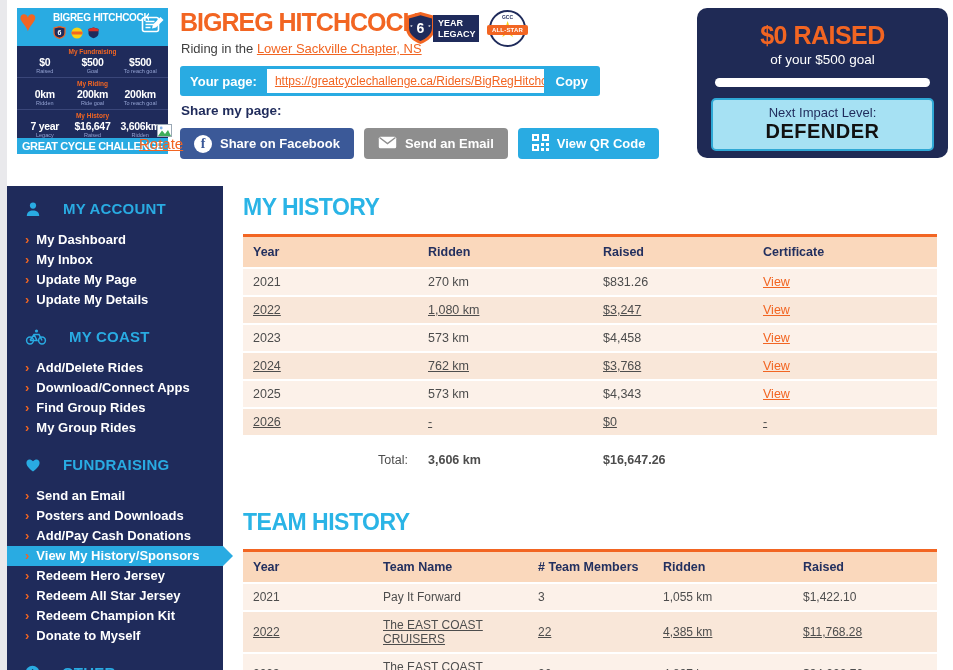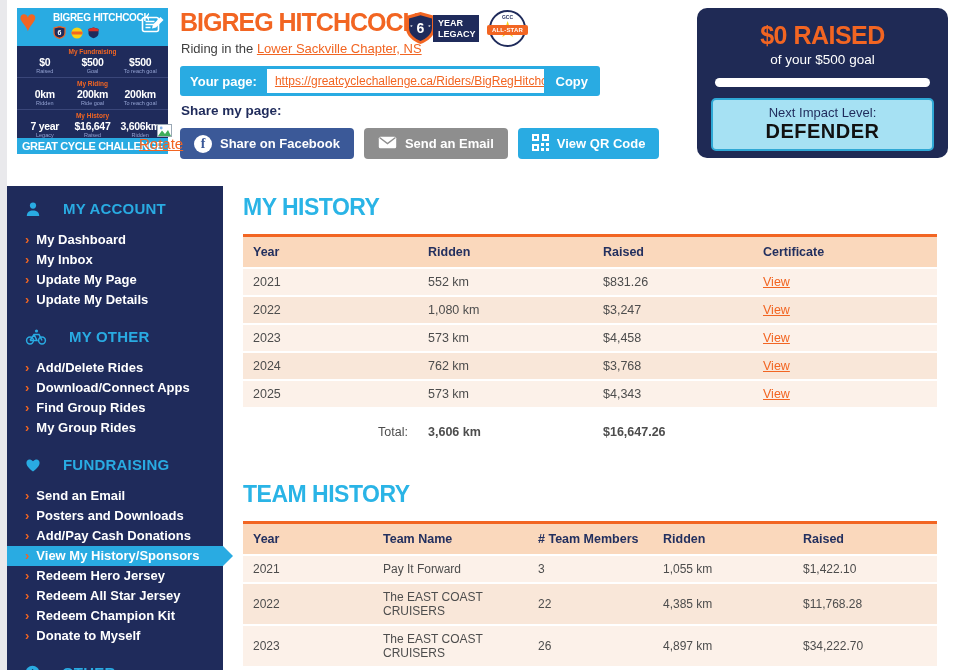--- a/index.html
+++ b/index.html
@@ -76,21 +76,21 @@
 
   
   .main { position:absolute; left:243px; top:186px; width:694px; }
   .sec-title { color:#2AB4E6; font-size:23px; font-weight:800; letter-spacing:-0.5px; margin:8px 0 13px; }
   .sec-title.second { margin-top:24px; }
   .htable { width:100%; border-collapse:collapse; border-top:3px solid #F26522; table-layout:fixed; }
   .htable th { background:#FAD8BC; color:#23305F; font-size:12.5px; font-weight:700; text-align:left; padding:8px 10px; border-bottom:2px solid #fff; }
   .htable td { font-size:12.5px; color:#4d4d4d; padding:6px 10px; border-bottom:2px solid #fff; vertical-align:middle; }
   .t-team td { font-size:12px; }
   tr.r0 td { background:#FCF1E9; }
-  tr.r1 td { background:#F9E7D9; }
+  tr.r1 td { background:#F9E7D9;text-decoration:underline; }
   a.view-link { color:#F26522; text-decoration:underline; cursor:pointer; }
   tr.total td { background:#fff; padding:16px 10px; }
   .t-label { text-align:right; color:#4d4d4d; }
   .t-bold { font-weight:700; color:#222; }
 </style>
 </head>
 <body>
 
 <div id="app">
   <div class="edge-strip"></div>
@@ -289,21 +289,21 @@
       <div class="sb-section">
         <div class="sb-head">
           <span class="sb-icon">
             <svg width="22" height="16" viewBox="0 0 22 16">
               <circle cx="5" cy="11.5" r="3.4" fill="none" stroke="#29ABE2" stroke-width="1.5"></circle>
               <circle cx="17" cy="11.5" r="3.4" fill="none" stroke="#29ABE2" stroke-width="1.5"></circle>
               <path d="M5 11.5 L9 5.5 H14 L17 11.5 M9 5.5 L12 11.5 H5" fill="none" stroke="#29ABE2" stroke-width="1.5"></path>
               <circle cx="11.5" cy="2" r="1.6" fill="#29ABE2"></circle>
             </svg>
           </span>
-          <span class="sb-title">MY OTHER</span>
+          <span class="sb-title">MY COAST</span>
         </div>
         <div class="sb-item">
           <span class="sb-chev">›</span>
           <span class="sb-label">Add/Delete Rides</span>
         </div>
         <div class="sb-item">
           <span class="sb-chev">›</span>
           <span class="sb-label">Download/Connect Apps</span>
         </div>
         <div class="sb-item">
@@ -384,21 +384,21 @@
             <tr>
               <th>Year</th>
               <th>Ridden</th>
               <th>Raised</th>
               <th>Certificate</th>
             </tr>
           </thead>
           <tbody>
             <tr class="r0">
               <td><span>2021</span></td>
-              <td><span>552 km</span></td>
+              <td><span>270 km</span></td>
               <td><span>$831.26</span></td>
               <td><a class="view-link">View</a></td>
             </tr>
             <tr class="r1">
               <td><span>2022</span></td>
               <td><span>1,080 km</span></td>
               <td><span>$3,247</span></td>
               <td><a class="view-link">View</a></td>
             </tr>
             <tr class="r0">
@@ -411,20 +411,26 @@
               <td><span>2024</span></td>
               <td><span>762 km</span></td>
               <td><span>$3,768</span></td>
               <td><a class="view-link">View</a></td>
             </tr>
             <tr class="r0">
               <td><span>2025</span></td>
               <td><span>573 km</span></td>
               <td><span>$4,343</span></td>
               <td><a class="view-link">View</a></td>
+            </tr>
+            <tr class="r1">
+              <td><span>2026</span></td>
+              <td><span>-</span></td>
+              <td><span>$0</span></td>
+              <td><span>-</span></td>
             </tr>
             <tr class="total">
               <td class="t-label">Total:</td>
               <td class="t-bold">3,606 km</td>
               <td class="t-bold">$16,647.26</td>
               <td></td>
             </tr>
           </tbody>
         </table>
       </div>

